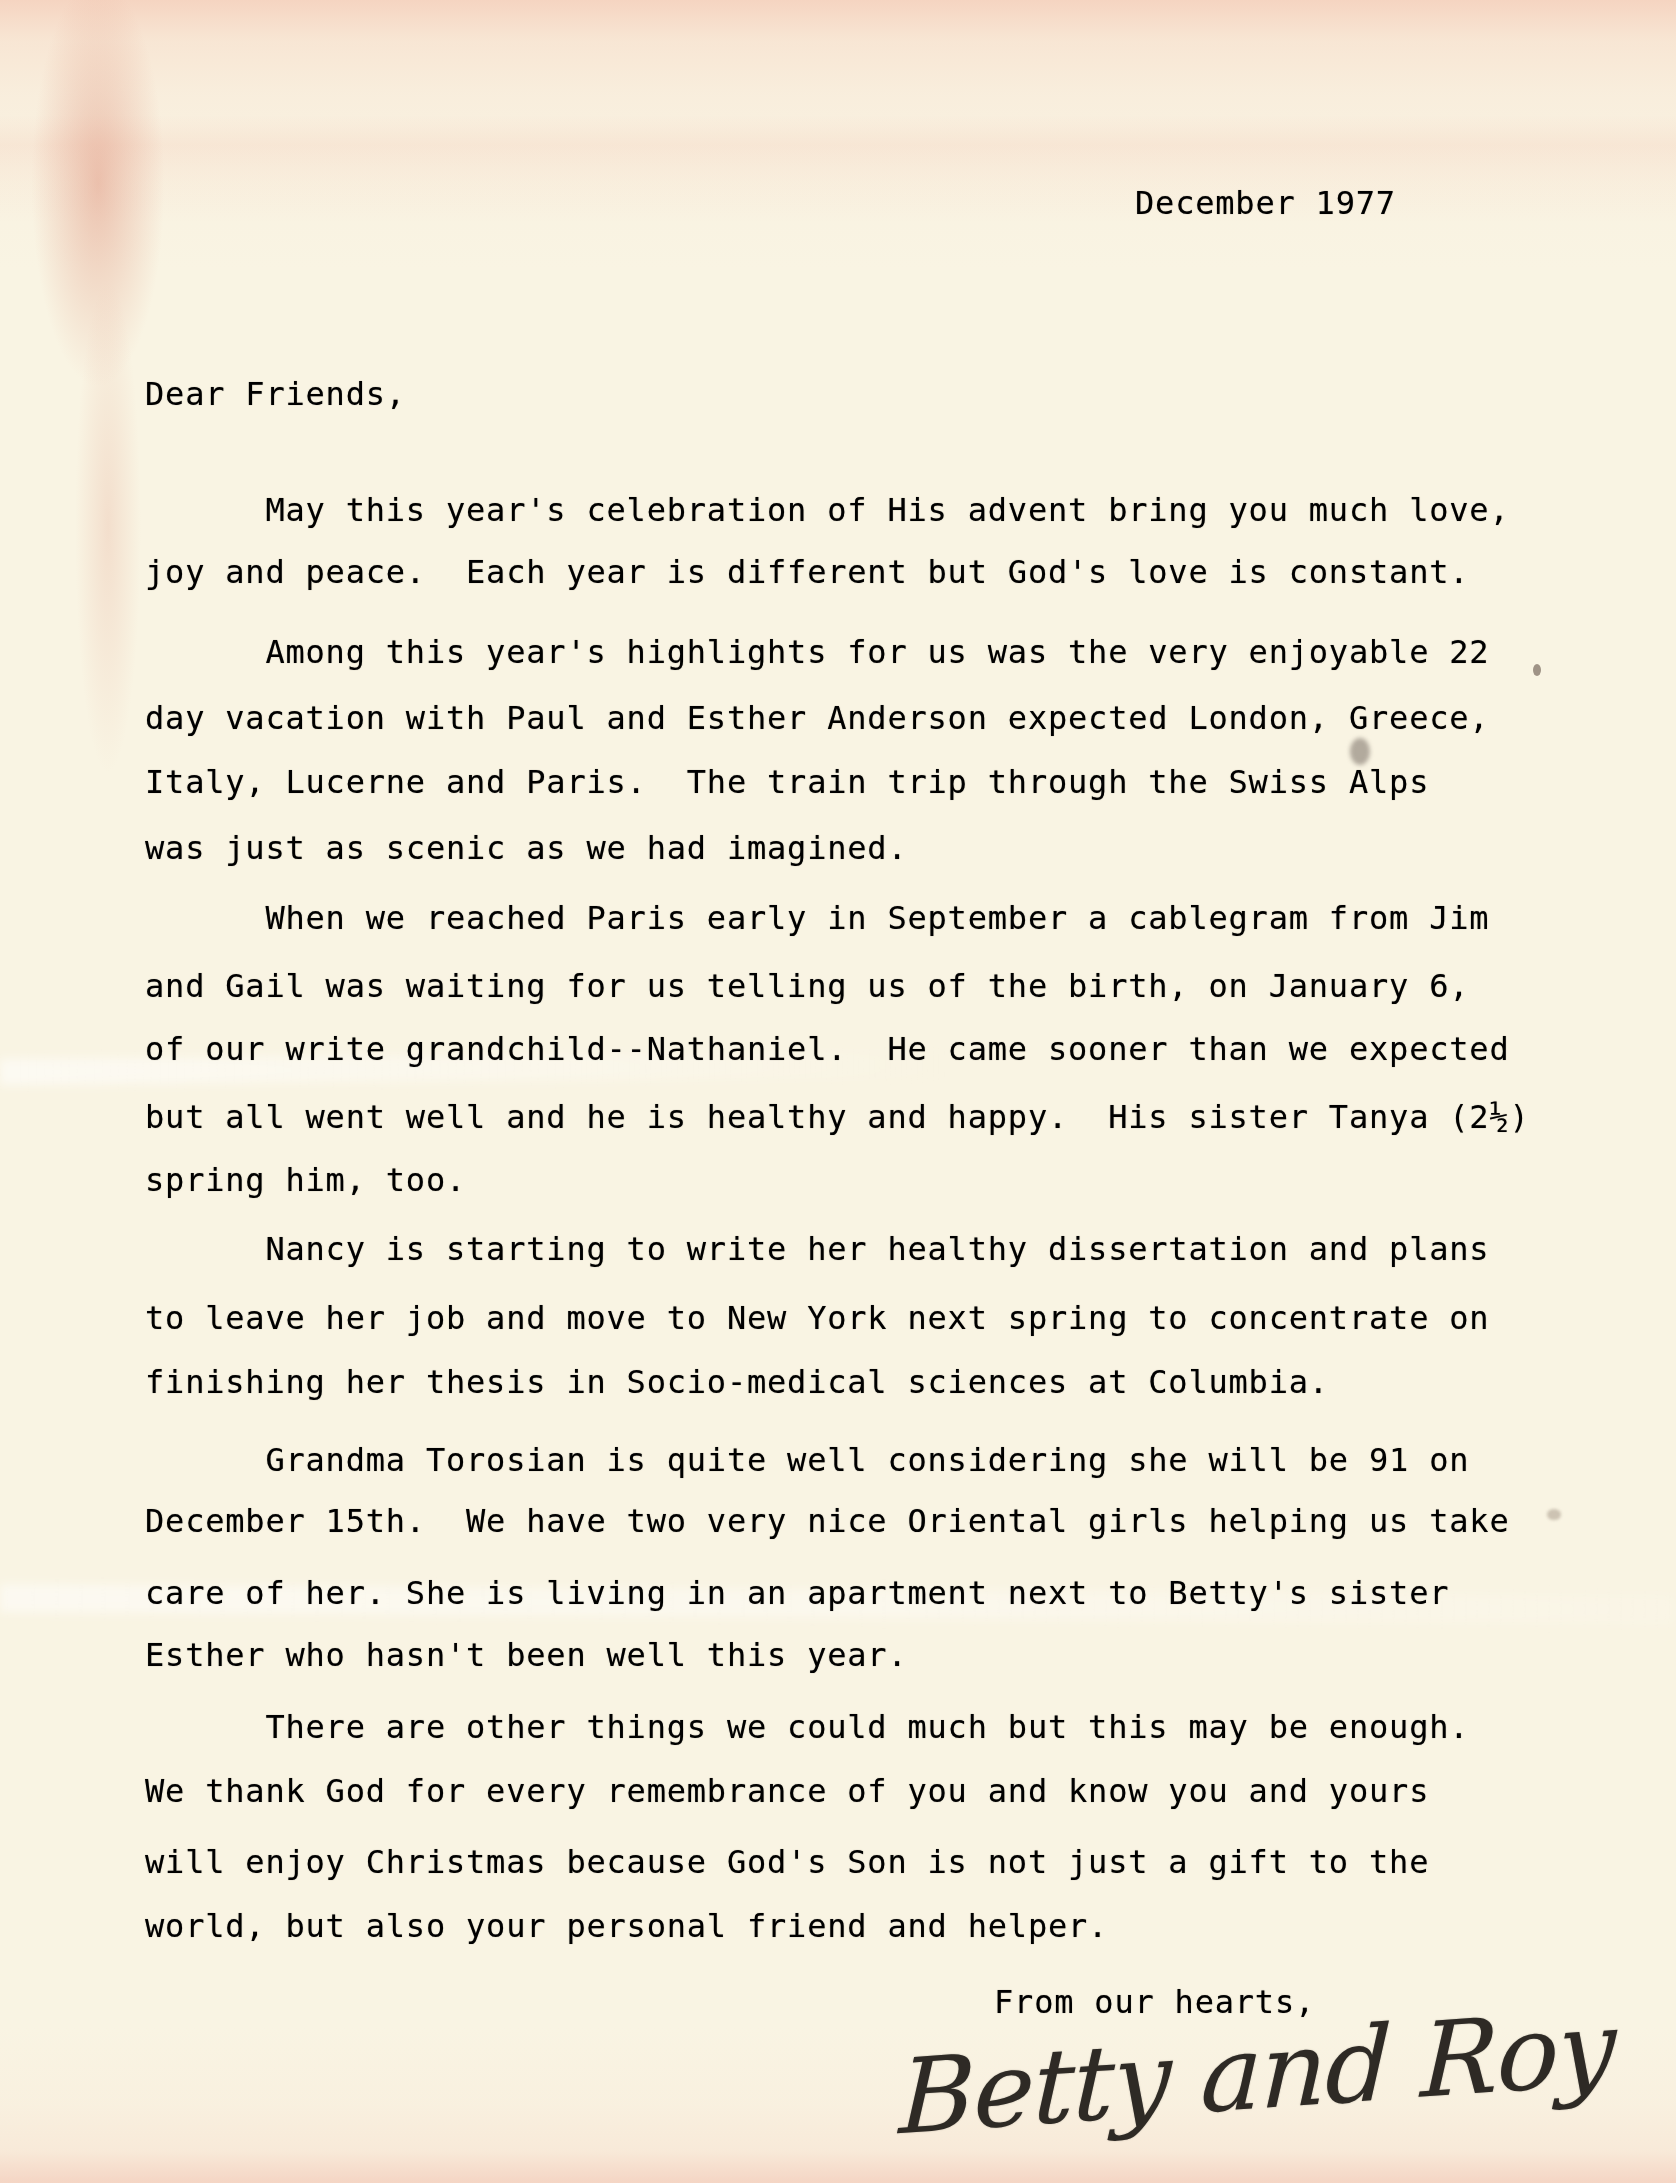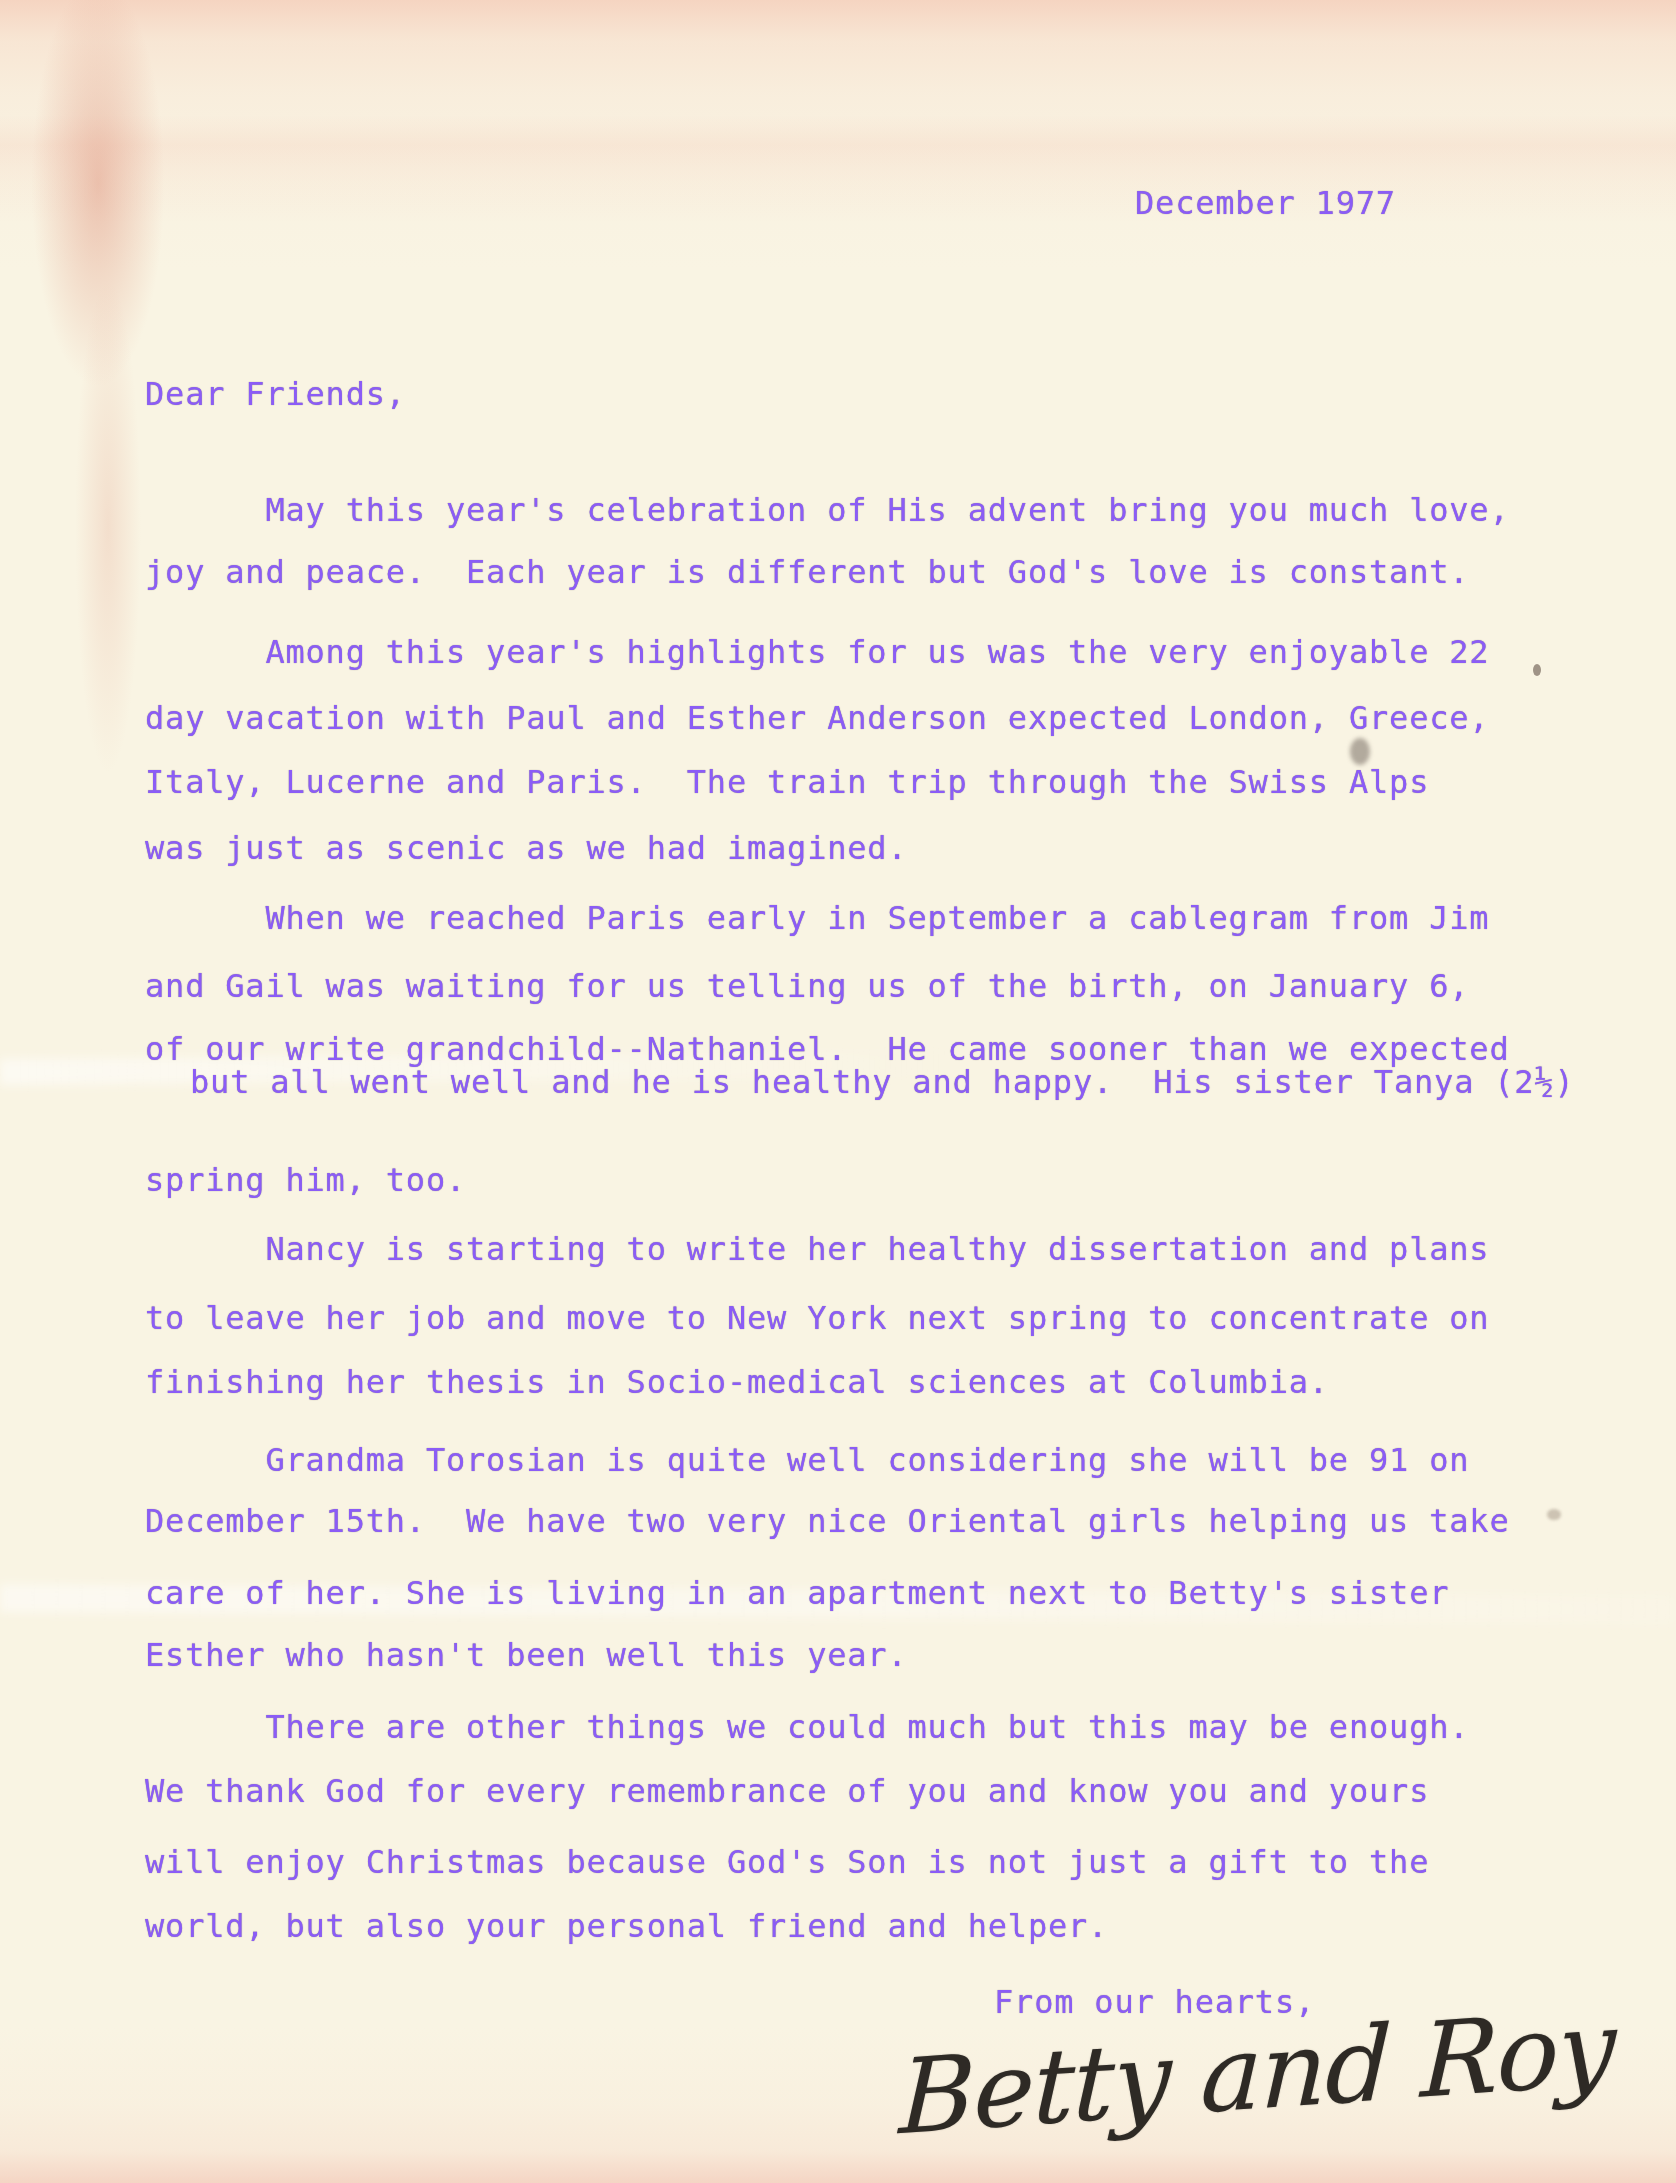--- a/index.html
+++ b/index.html
@@ -55,21 +55,21 @@
   .speck.s1 { left: 1533px; top: 664px; width: 8px; height: 12px; background: rgba(110,95,85,0.65); filter: blur(0.7px); }
   .speck.s2 { left: 1350px; top: 738px; width: 20px; height: 27px; background: rgba(120,110,100,0.55); filter: blur(2px); }
   .speck.s3 { left: 1547px; top: 1509px; width: 13.5px; height: 10.8px; background: rgba(150,135,120,0.45); filter: blur(1.4px); }
 
   .typed {
     position: absolute;
     font-size: 32px;
     letter-spacing: 0.8px;
     line-height: 1;
     white-space: pre;
-    color: #8b5cf6;
+    color: #000000;
     text-shadow: 0 0 1px rgba(53,49,43,0.55);
   }
   .body-line { left: 145px; }
 
   .signature {
     position: absolute;
     left: 899px;
     top: 2012px;
     font-family: "DejaVu Serif", "Liberation Serif", serif;
     font-style: italic;
@@ -97,21 +97,21 @@
 
 <div class="typed body-line" style="top:494px;">      May this year's celebration of His advent bring you much love,</div>
 <div class="typed body-line" style="top:556px;">joy and peace.  Each year is different but God's love is constant.</div>
 <div class="typed body-line" style="top:636px;">      Among this year's highlights for us was the very enjoyable 22</div>
 <div class="typed body-line" style="top:702px;">day vacation with Paul and Esther Anderson expected London, Greece,</div>
 <div class="typed body-line" style="top:766px;">Italy, Lucerne and Paris.  The train trip through the Swiss Alps</div>
 <div class="typed body-line" style="top:832px;">was just as scenic as we had imagined.</div>
 <div class="typed body-line" style="top:902px;">      When we reached Paris early in September a cablegram from Jim</div>
 <div class="typed body-line" style="top:970px;">and Gail was waiting for us telling us of the birth, on January 6,</div>
 <div class="typed body-line" style="top:1033px;">of our write grandchild--Nathaniel.  He came sooner than we expected</div>
-<div class="typed body-line" style="top:1066px;margin-left:45px;">but all went well and he is healthy and happy.  His sister Tanya (2½)</div>
+<div class="typed body-line" style="top:1101px;">but all went well and he is healthy and happy.  His sister Tanya (2½)</div>
 <div class="typed body-line" style="top:1164px;">spring him, too.</div>
 <div class="typed body-line" style="top:1233px;">      Nancy is starting to write her healthy dissertation and plans</div>
 <div class="typed body-line" style="top:1302px;">to leave her job and move to New York next spring to concentrate on</div>
 <div class="typed body-line" style="top:1366px;">finishing her thesis in Socio-medical sciences at Columbia.</div>
 <div class="typed body-line" style="top:1444px;">      Grandma Torosian is quite well considering she will be 91 on</div>
 <div class="typed body-line" style="top:1505px;">December 15th.  We have two very nice Oriental girls helping us take</div>
 <div class="typed body-line" style="top:1577px;">care of her. She is living in an apartment next to Betty's sister</div>
 <div class="typed body-line" style="top:1639px;">Esther who hasn't been well this year.</div>
 <div class="typed body-line" style="top:1711px;">      There are other things we could much but this may be enough.</div>
 <div class="typed body-line" style="top:1775px;">We thank God for every remembrance of you and know you and yours</div>

